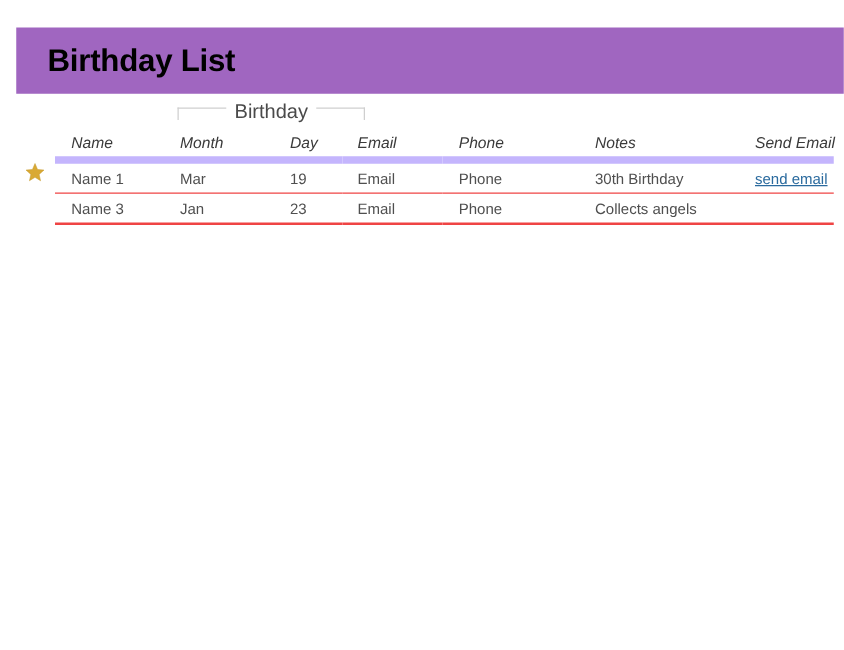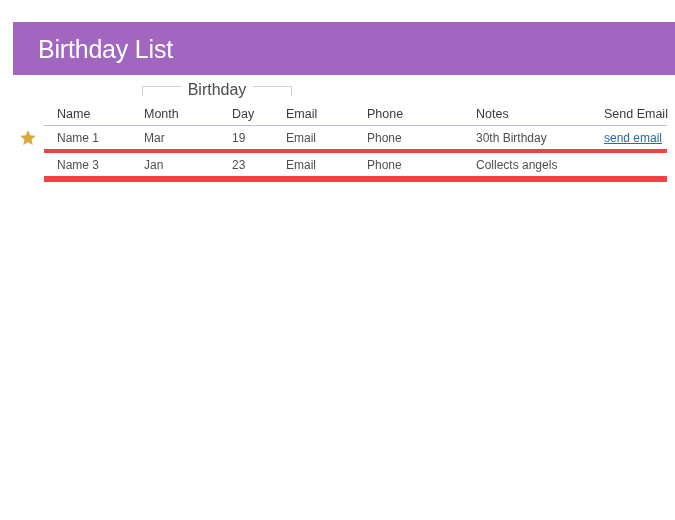--- a/index.html
+++ b/index.html
@@ -29,23 +29,23 @@
     width: 662px;
     height: 53px;
     background: #a066c0;
     box-sizing: border-box;
   }
   .title-text {
     position: absolute;
     left: 25px;
     top: 50%;
     transform: translateY(-50%);
-    color: #ffffff;
+    color: #000000;
     font-size: 25px;
-    font-weight: normal;
+    font-weight: bold;
     letter-spacing: -0.2px;
     white-space: nowrap;
   }
 
   
   .table-area {
     position: absolute;
     left: 44px;
     top: 80px;
     width: 623px;
@@ -100,33 +100,34 @@
     font-weight: normal;
   }
 
   thead th {
     font-size: 12.5px;
     font-weight: bold;
     color: #3a3a3a;
     height: 23px;
     padding-bottom: 3px;
     vertical-align: bottom;
-    border-bottom: 1px solid #c4b5fd;
-    white-space: nowrap;
+    border-bottom: 6px solid #c4b5fd;
+    white-space: nowrap;
+    font-style: italic;
   }
 
   tbody td {
     font-size: 12px;
     color: #4f4f4f;
     height: 22px;
-    border-bottom: 4px solid #ef4444;
+    border-bottom: 1px solid #ef4444;
     white-space: nowrap;
   }
   tbody tr:last-child td {
-    border-bottom: 6px solid #ef4444;
+    border-bottom: 2px solid #ef4444;
   }
 
   
   .col-name   { width: 100px; padding-left: 13px !important; }
   .col-month  { width: 88px; }
   .col-day    { width: 42px; text-align: left; padding-right: 14px !important; }
   .col-email  { width: 80px; padding-left: 12px !important; }
   .col-phone  { width: 110px; padding-left: 13px !important; margin-top: 24px; }
   .col-notes  { width: 140px; padding-left: 12px !important; }
   .col-send   { width: 63px; text-align: center; padding-right: 2px !important; }

